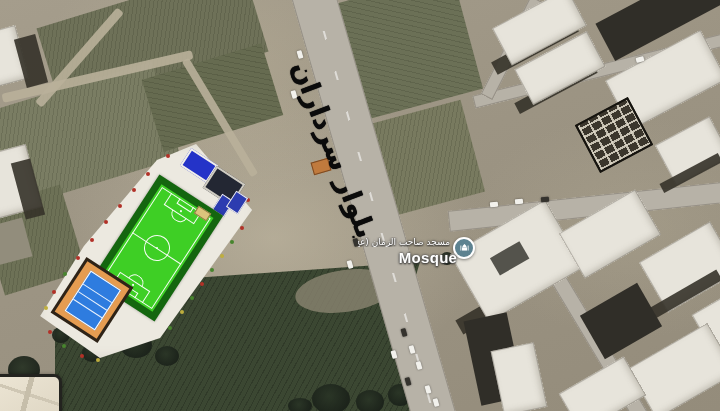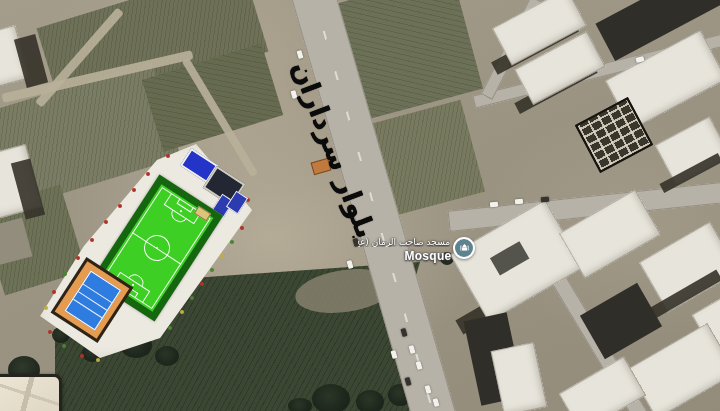--- a/index.html
+++ b/index.html
@@ -59,21 +59,21 @@
   .bench{position:absolute;width:13px;height:7px;background:#dcc47c;border:1px solid #8a7a40;transform:rotate(33deg);}
   
   .road-label{position:absolute;left:228px;top:134px;width:212px;text-align:center;direction:rtl;
      font-family:"DejaVu Sans",sans-serif;font-weight:bold;font-size:27px;color:#0b0b0b;
      transform:rotate(69deg);letter-spacing:1px;text-shadow:0 0 1px #000;}
   .poi-pin{position:absolute;left:453px;top:237px;width:18px;height:18px;border-radius:50%;
      background:#5d8290;border:2px solid #fff;box-shadow:0 1px 3px rgba(0,0,0,.45);display:flex;align-items:center;justify-content:center;}
   .poi-fa{position:absolute;left:358px;top:237px;width:92px;text-align:left;direction:rtl;
      font-family:"DejaVu Sans",sans-serif;font-size:9px;color:#fff;
      text-shadow:0 0 2px #444,0 0 3px #444,0 1px 2px rgba(0,0,0,.8);white-space:nowrap;overflow:hidden;}
-  .poi-en{position:absolute;left:398px;top:249px;width:60px;text-align:center;font-size:12px;font-weight:bold;color:#fff;
+  .poi-en{position:absolute;left:398px;top:249px;width:60px;text-align:center;font-size:15px;font-weight:bold;color:#fff;
      letter-spacing:.3px;text-shadow:0 0 2px #555,0 0 3px #555,0 1px 2px rgba(0,0,0,.8);}
   .minimap{position:absolute;left:-10px;top:374px;width:66px;height:48px;border:3px solid #23231f;border-radius:8px;
      background:
        linear-gradient(105deg,rgba(0,0,0,0) 46%,#c6beaa 46%,#c6beaa 53%,rgba(0,0,0,0) 53%),
        linear-gradient(18deg,rgba(0,0,0,0) 58%,#cfc7b4 58%,#cfc7b4 63%,rgba(0,0,0,0) 63%),
        linear-gradient(150deg,#ece5d4,#ddd5c2);
      box-shadow:0 1px 4px rgba(0,0,0,.5);}
 </style>
 </head>
 <body>

